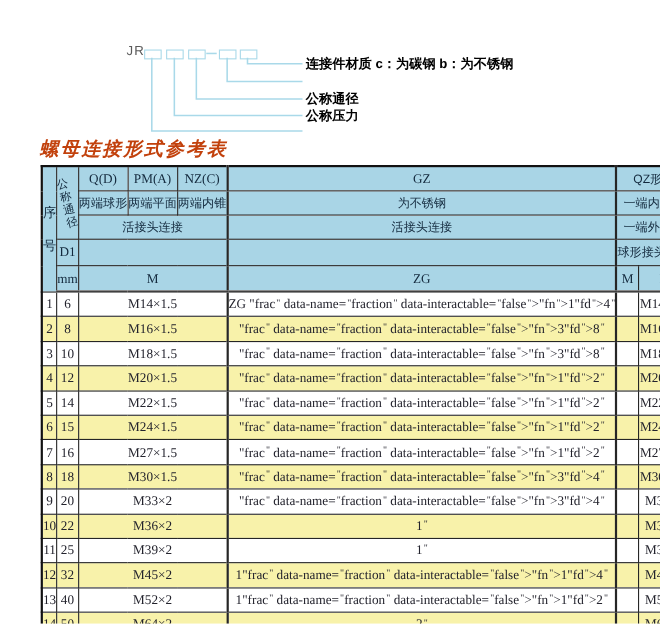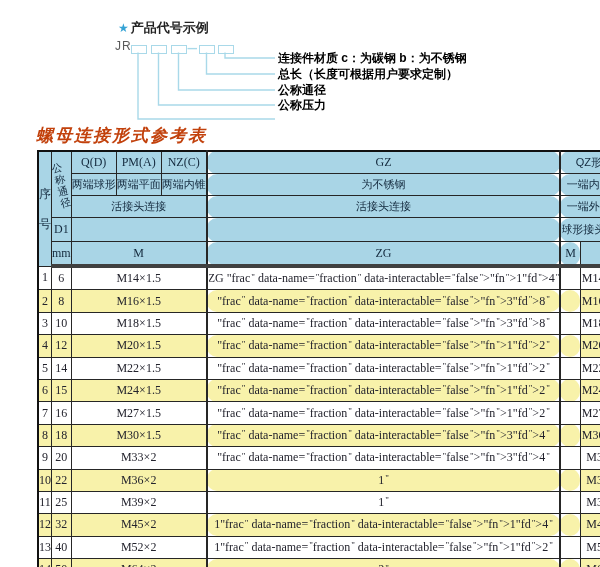--- a/index.html
+++ b/index.html
@@ -25,59 +25,57 @@
   table.ref{position:absolute;left:37px;top:150px;border-collapse:collapse;table-layout:fixed;
             border:2px solid #111;border-bottom:3px solid #111;}
   table.ref th,table.ref td{border:1px solid #262626;padding:0;text-align:center;vertical-align:middle;
             overflow:hidden;white-space:nowrap;}
   table.ref thead th{background:#a9d5e6;font-weight:normal;color:#13293d;font-size:11px;}
   table.ref thead .lat{font-family:"Liberation Serif","DejaVu Serif",serif;font-size:12px;}
   table.ref thead tr.r1 th{height:21px;}
   table.ref thead tr.r2 th{height:21px;}
   table.ref thead tr.r3 th{height:21px;text-align:center;}
   table.ref thead tr.r4 th{height:23px;}
-  table.ref thead tr.r5 th{height:22px;border-bottom:4px solid #404040;}
+  table.ref thead tr.r5 th{height:22px;border-bottom:2px solid #404040;}
   table.ref tbody td{height:21.4px;font-size:12px;color:#23232d;
             font-family:"Liberation Serif","DejaVu Serif",serif;background:#ffffff;}
   table.ref tbody tr.alt td{background:#f8f2aa;}
-  .sec-left{border-left-width:2px !important;border-radius:10px;}
+  .sec-left{border-left-width:2px !important;}
 
   
   .seq-vert{display:flex;flex-direction:column;justify-content:center;gap:18px;height:100px;
             font-size:12px;line-height:12px;}
   .dn-vert{display:flex;flex-direction:column;justify-content:center;gap:1px;height:58px;
            font-size:10.5px;line-height:11px;transform:rotate(-14deg);}
   .inch{font-size:9px;vertical-align:0.3em;margin-left:1px;}
 </style>
 </head>
 <body>
 
 <div class="page">
 
-  <div class="diagram-title"><span class="star">★</span><span>产品代号示例</span></div>
 
   <div class="jr">JR</div>
 
   <div class="code-box cb1"></div>
   <div class="code-box cb2"></div>
   <div class="code-box cb3"></div>
   <div class="code-box cb4"></div>
   <div class="code-box cb5"></div>
 
   <svg class="connector-svg" viewBox="0 0 600 567" fill="none" stroke="#a9d9e9" stroke-width="1.4">
     <line x1="187.5" y1="48.6" x2="197" y2="48.6"></line>
     <polyline points="225,52.5 225,58 275,58"></polyline>
     <polyline points="206.5,52.5 206.5,74 275,74"></polyline>
     <polyline points="178.5,52.5 178.5,90 275,90"></polyline>
     <polyline points="158.5,52.5 158.5,105 275,105"></polyline>
     <polyline points="138,52.5 138,119 275,119"></polyline>
   </svg>
 
   <div class="diagram-label dl1">连接件材质  c：为碳钢  b：为不锈钢</div>
-  <div class="diagram-label dl2">总长（长度可根据用户要求定制）</div>
   <div class="diagram-label dl3">公称通径</div>
   <div class="diagram-label dl4">公称压力</div>
 
   <div class="table-title">螺母连接形式参考表</div>
 
   <table class="ref">
     <colgroup>
       <col style="width:31px">
         <col style="width:32px">
         <col style="width:57px">

